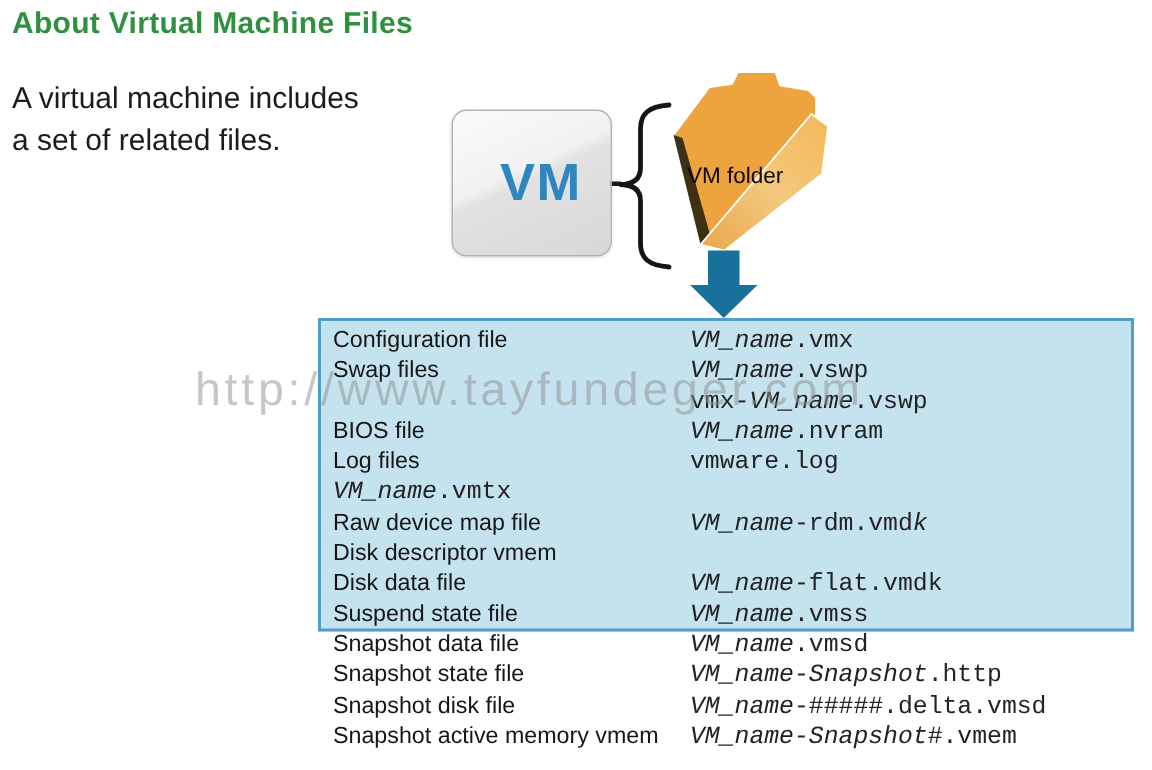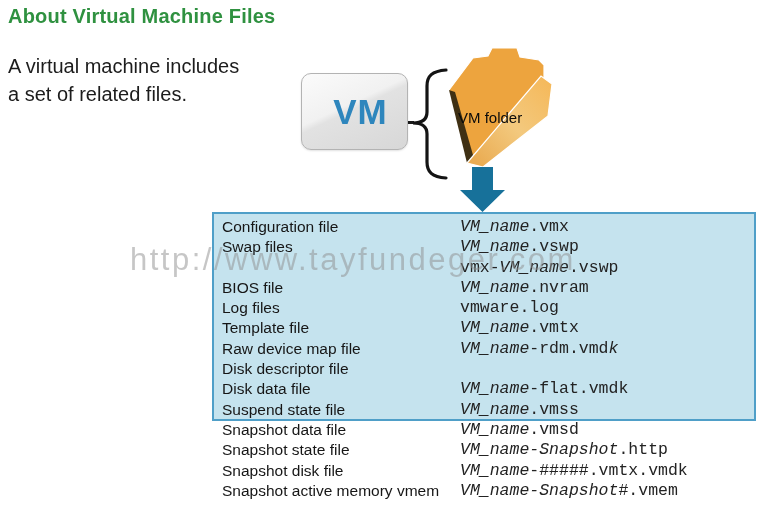--- a/index.html
+++ b/index.html
@@ -24,21 +24,21 @@
     position: absolute;
     left: 8px; top: 52px;
     font-size: 20px;
     color: #1c1c1c;
     line-height: 28px;
   }
   
   .vm-box {
     position: absolute;
     left: 301px; top: 73px;
-    width: 107px; height: 77px;
+    width: 107px; height: 98px;
     border: 1px solid #b3b3b3;
     border-radius: 10px;
     background: linear-gradient(155deg, #fbfbfb 0%, #f1f1f1 42%, #e2e2e2 48%, #d7d7d7 100%);
     display: flex; align-items: center; justify-content: center;
     box-shadow: 0 1px 2px rgba(0,0,0,0.12);
     padding-left: 12px;
   }
   .vm-box span {
     font-size: 35px;
     font-weight: bold;
@@ -161,33 +161,32 @@
           <div class="fline"><span class="it">VM_name</span><span>.nvram</span></div>
         </div>
       </div>
       <div class="frow">
         <div class="flabel">Log files</div>
         <div class="fval">
           <div class="fline"><span>vmware.log</span></div>
         </div>
       </div>
       <div class="frow">
-        <div class="flabel">Template file</div>
         <div class="fval">
           <div class="fline"><span class="it">VM_name</span><span>.vmtx</span></div>
         </div>
       </div>
       <div class="frow">
         <div class="flabel">Raw device map file</div>
         <div class="fval">
           <div class="fline"><span class="it">VM_name</span><span>-rdm.vmd</span><span class="it">k</span></div>
         </div>
       </div>
       <div class="frow">
-        <div class="flabel">Disk descriptor file</div>
+        <div class="flabel">Disk descriptor vmem</div>
       </div>
       <div class="frow">
         <div class="flabel">Disk data file</div>
         <div class="fval">
           <div class="fline"><span class="it">VM_name</span><span>-flat.vmdk</span></div>
         </div>
       </div>
       <div class="frow">
         <div class="flabel">Suspend state file</div>
         <div class="fval">
@@ -202,21 +201,21 @@
       </div>
       <div class="frow">
         <div class="flabel">Snapshot state file</div>
         <div class="fval">
           <div class="fline"><span class="it">VM_name-Snapshot</span><span>.http</span></div>
         </div>
       </div>
       <div class="frow">
         <div class="flabel">Snapshot disk file</div>
         <div class="fval">
-          <div class="fline"><span class="it">VM_name</span><span>-#####.vmtx.vmdk</span></div>
+          <div class="fline"><span class="it">VM_name</span><span>-#####.delta.vmsd</span></div>
         </div>
       </div>
       <div class="frow">
         <div class="flabel">Snapshot active memory vmem</div>
         <div class="fval">
           <div class="fline"><span class="it">VM_name-Snapshot</span><span>#.vmem</span></div>
         </div>
       </div>
     </div>
 

